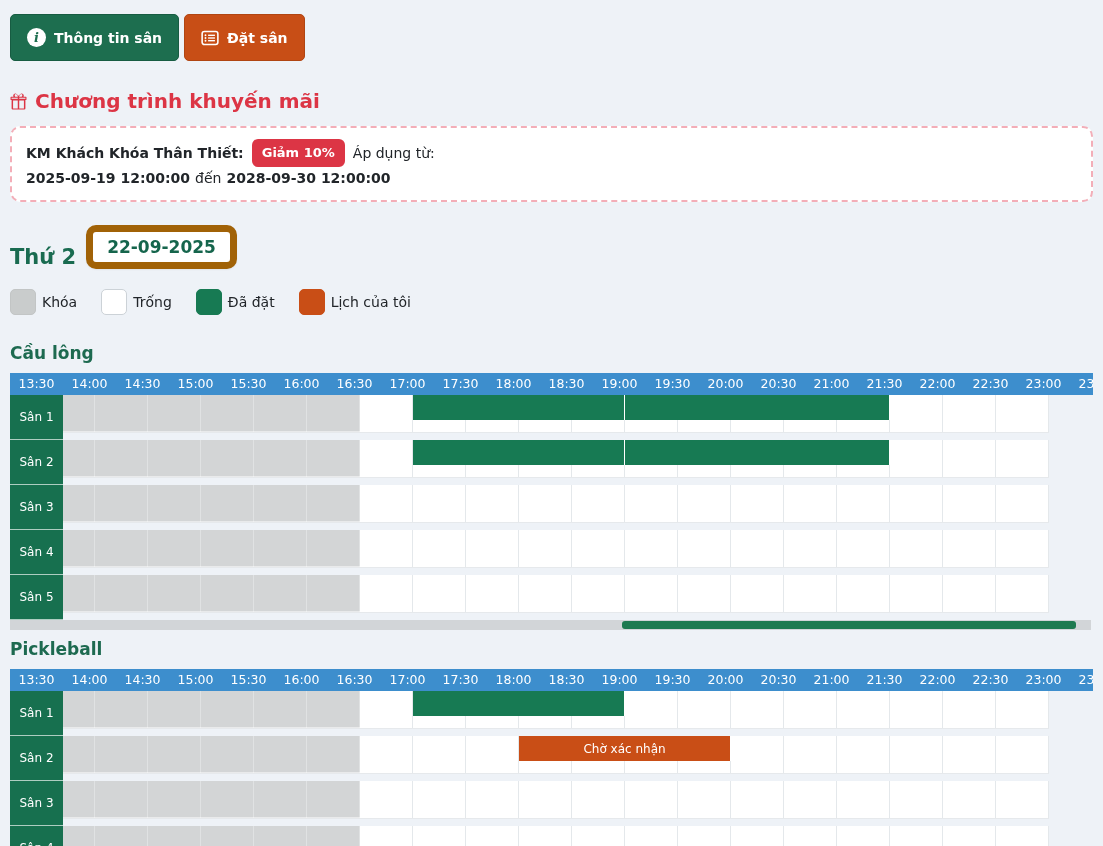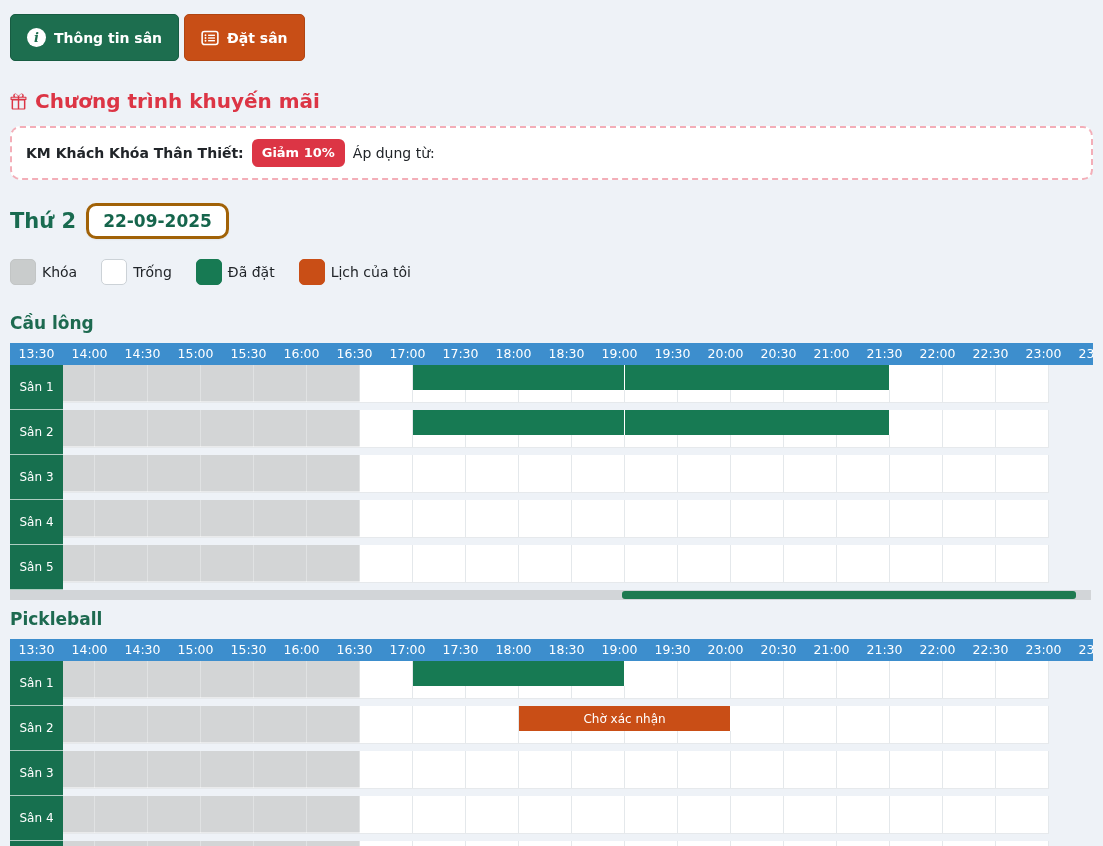--- a/index.html
+++ b/index.html
@@ -30,23 +30,23 @@
   .promo-box{background:#fff;border:2px dashed #f3aeb8;border-radius:10px;
        padding:11px 14px;font-size:14px;line-height:22px;margin-bottom:23px;}
   .promo-line{display:flex;align-items:center;flex-wrap:wrap;}
   .promo-name{font-weight:700;}
   .promo-badge{background:#dc3545;color:#fff;font-weight:700;font-size:13px;
        border-radius:6px;padding:3px 10px;margin:0 8px;}
   .promo-bold{font-weight:700;}
   .promo-sep{margin:0 5px;}
 
   
-  .datebar{display:flex;align-items:center;gap:10px;margin-bottom:20px;}
+  .datebar{display:flex;align-items:flex-end;gap:10px;margin-bottom:20px;}
   .weekday{font-size:21px;font-weight:700;color:#196b50;}
-  .date-box{background:#fff;border:3px solid #a16207;border-radius:10px;
+  .date-box{background:#fff;border:7px solid #a16207;border-radius:10px;
        padding:5px 14px;font-size:17px;font-weight:700;color:#15654c;
        box-shadow:0 1px 2px rgba(0,0,0,.05);cursor:pointer;}
 
   
   .legend{display:flex;align-items:center;gap:24px;margin-bottom:28px;}
   .legend-item{display:flex;align-items:center;gap:6px;}
   .legend-swatch{width:24px;height:24px;border-radius:5px;}
   .legend-label{font-size:14px;}
 
   
@@ -108,20 +108,25 @@
     </span>
     <span>Chương trình khuyến mãi</span>
   </div>
 
   <div class="promo-box">
     <div class="promo-line">
       <span class="promo-name">KM Khách Khóa Thân Thiết:</span>
       <span class="promo-badge">Giảm 10%</span>
       <span>Áp dụng từ:</span>
     </div>
+    <div class="promo-line">
+      <span class="promo-bold">2025-09-19 12:00:00</span>
+      <span class="promo-sep">đến</span>
+      <span class="promo-bold">2028-09-30 12:00:00</span>
+    </div>
   </div>
 
   <div class="datebar">
     <span class="weekday">Thứ 2</span>
     <span class="date-box">22-09-2025</span>
   </div>
 
   <div class="legend" id="legend">
       <div class="legend-item">
         <span class="legend-swatch" style="background: rgb(201, 204, 204); border: 1px solid rgb(194, 197, 197);"></span>

